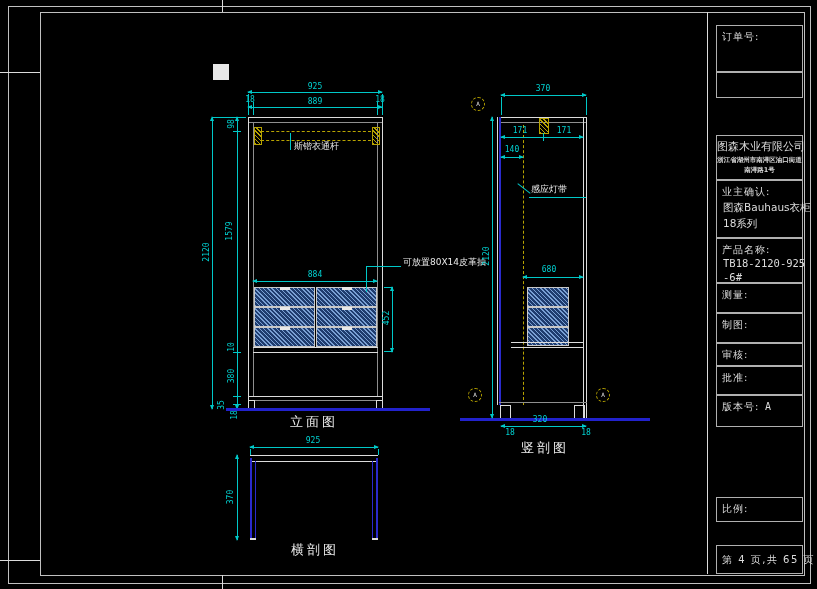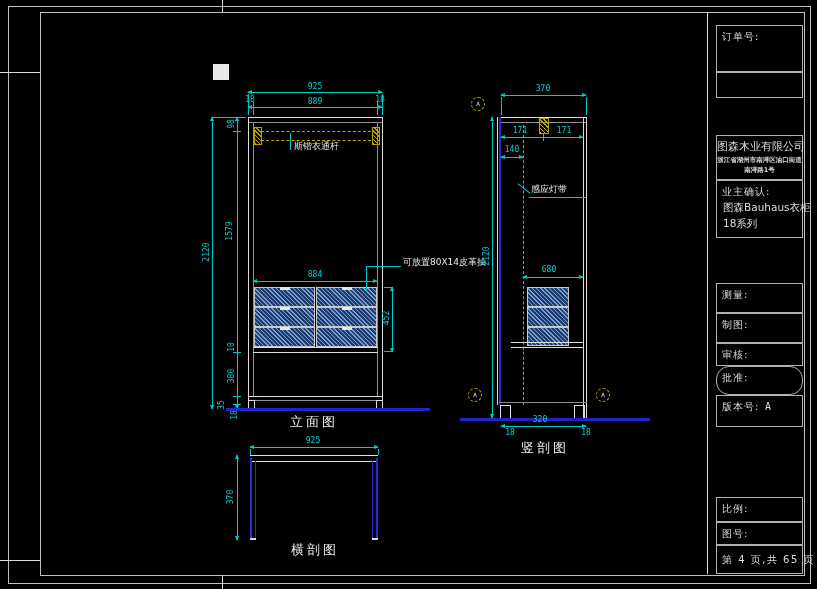--- a/index.html
+++ b/index.html
@@ -203,39 +203,41 @@
   <div class="cell" style="top:135px;height:43px;">
     <span class="cval ctr" style="top:4px;font-size:11px;">图森木业有限公司</span>
     <span class="cval ctr" style="top:20px;font:bold 6.5px 'DejaVu Sans',sans-serif;">浙江省湖州市南浔区油口街道</span>
     <span class="cval ctr" style="top:30px;font:bold 6.5px 'DejaVu Sans',sans-serif;">南浔路1号</span>
   </div>
   <div class="cell" style="top:180px;height:56px;">
     <span class="clabel">业主确认:</span>
     <span class="cval" style="top:20px;">图森Bauhaus衣柜</span>
     <span class="cval" style="top:36px;">18系列</span>
   </div>
+  <div class="cell" style="top:238px;height:43px;">
+    <span class="clabel">产品名称:</span>
+    <span class="cval" style="top:18px;font-family:'DejaVu Sans Mono',monospace;">TB18-2120-925</span>
+    <span class="cval" style="top:32px;font-family:'DejaVu Sans Mono',monospace;">-6#</span>
+  </div>
   <div class="cell" style="top:283px;height:28px;">
     <span class="clabel">测量:</span>
   </div>
   <div class="cell" style="top:313px;height:28px;">
     <span class="clabel">制图:</span>
   </div>
   <div class="cell" style="top:343px;height:21px;">
     <span class="clabel">审核:</span>
   </div>
-  <div class="cell" style="top:366px;height:27px;border-radius:13px;">
+  <div class="cell" style="top:366px;height:27px;">
     <span class="clabel">批准:</span>
   </div>
   <div class="cell" style="top:395px;height:30px;text-decoration:underline;">
     <span class="clabel">版本号:</span>
     <span style="position:absolute;left:48px;top:5px;font:10px 'DejaVu Sans Mono',monospace;">A</span>
   </div>
   <div class="cell" style="top:497px;height:23px;text-decoration:underline;">
     <span class="clabel">比例:</span>
   </div>
-  <div class="cell" style="top:522px;height:21px;">
-    <span class="clabel">图号:</span>
-  </div>
   <div class="cell" style="top:545px;height:27px;">
     <span class="clabel" style="top:8px;letter-spacing:1.5px;">第 4 页,共 65 页</span>
   </div>
 
 </div>
 
 </body></html>

